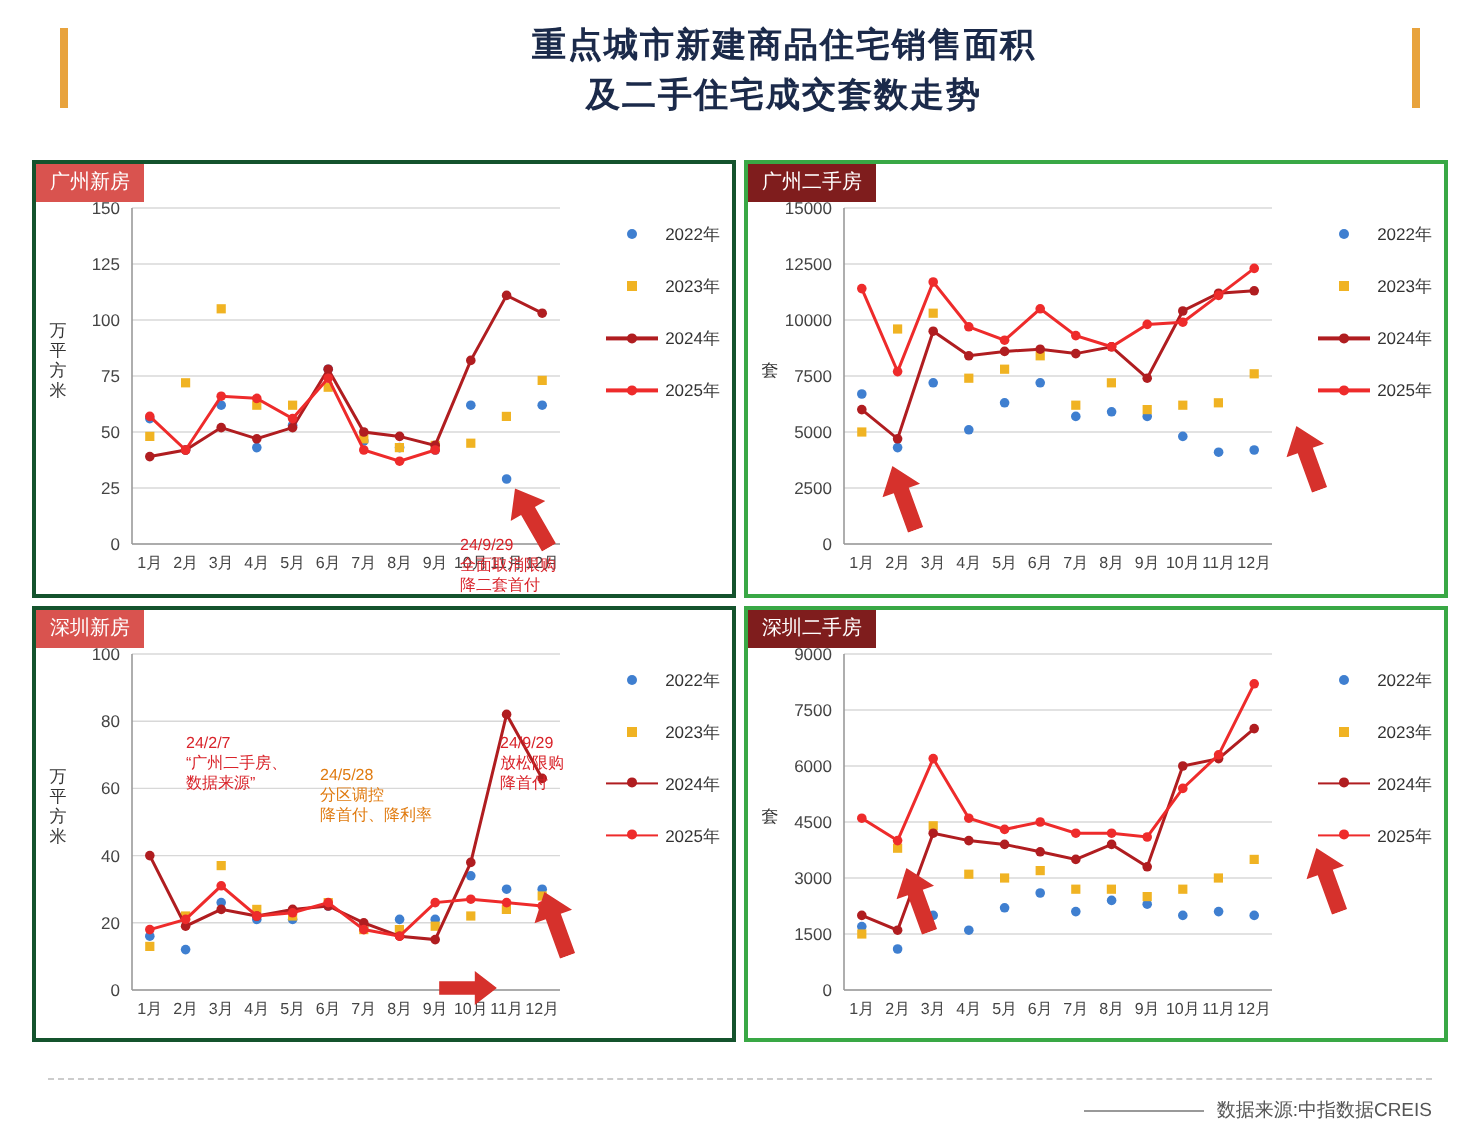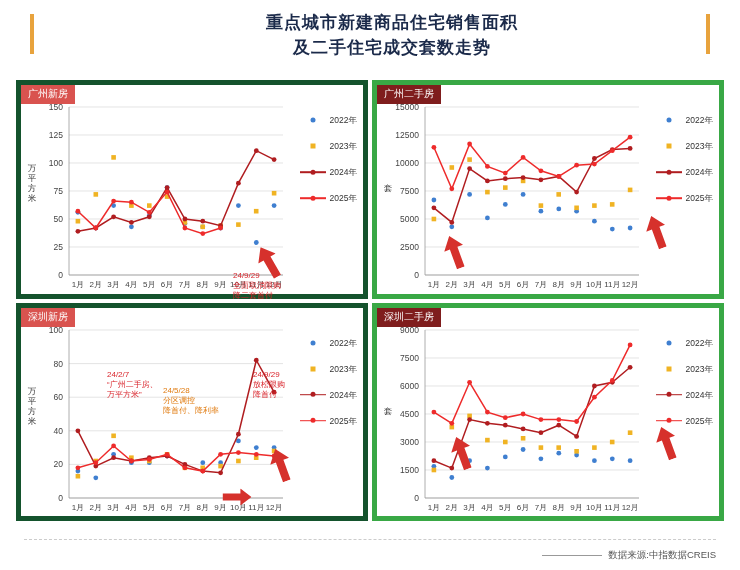--- a/index.html
+++ b/index.html
@@ -36,21 +36,21 @@
     position:absolute;
     top:78px; left:14px;
     width:712px; height:445px;
     display:grid;
     grid-template-columns:1fr 1fr;
     grid-template-rows:1fr 1fr;
     gap:0px;
   }
   .panel {
     position:relative;
-    border:5px solid #14532d;
+    border:2px solid #14532d;
     margin:2px;
     background:#fff;
   }
   .panel.green { border-color:#39a845; }
   .panel-label {
     position:absolute;
     top:0; left:0;
     background:#d9534f;
     color:#fff;
     font-size:10px;
@@ -494,24 +494,24 @@
             </span>
             <span>2024年</span>
           </div>
           <div class="legend-row">
             <span class="legend-mark">
               <i class="ln" style="background:#ee2b2b"></i>
             </span>
             <span>2025年</span>
           </div>
         </div>
-        <div class="annot" style="left: 86px; top: 62px;">
+        <div class="annot" style="left: 75px; top: 62px;">
           <div>24/2/7</div>
           <div>“广州二手房、</div>
-          <div>万平方米”</div>
+          <div>数据来源”</div>
         </div>
         <div class="annot orange" style="left: 142px; top: 78px;">
           <div>24/5/28</div>
           <div>分区调控</div>
           <div>降首付、降利率</div>
         </div>
         <div class="annot" style="left: 232px; top: 62px;">
           <div>24/9/29</div>
           <div>放松限购</div>
           <div>降首付</div>

